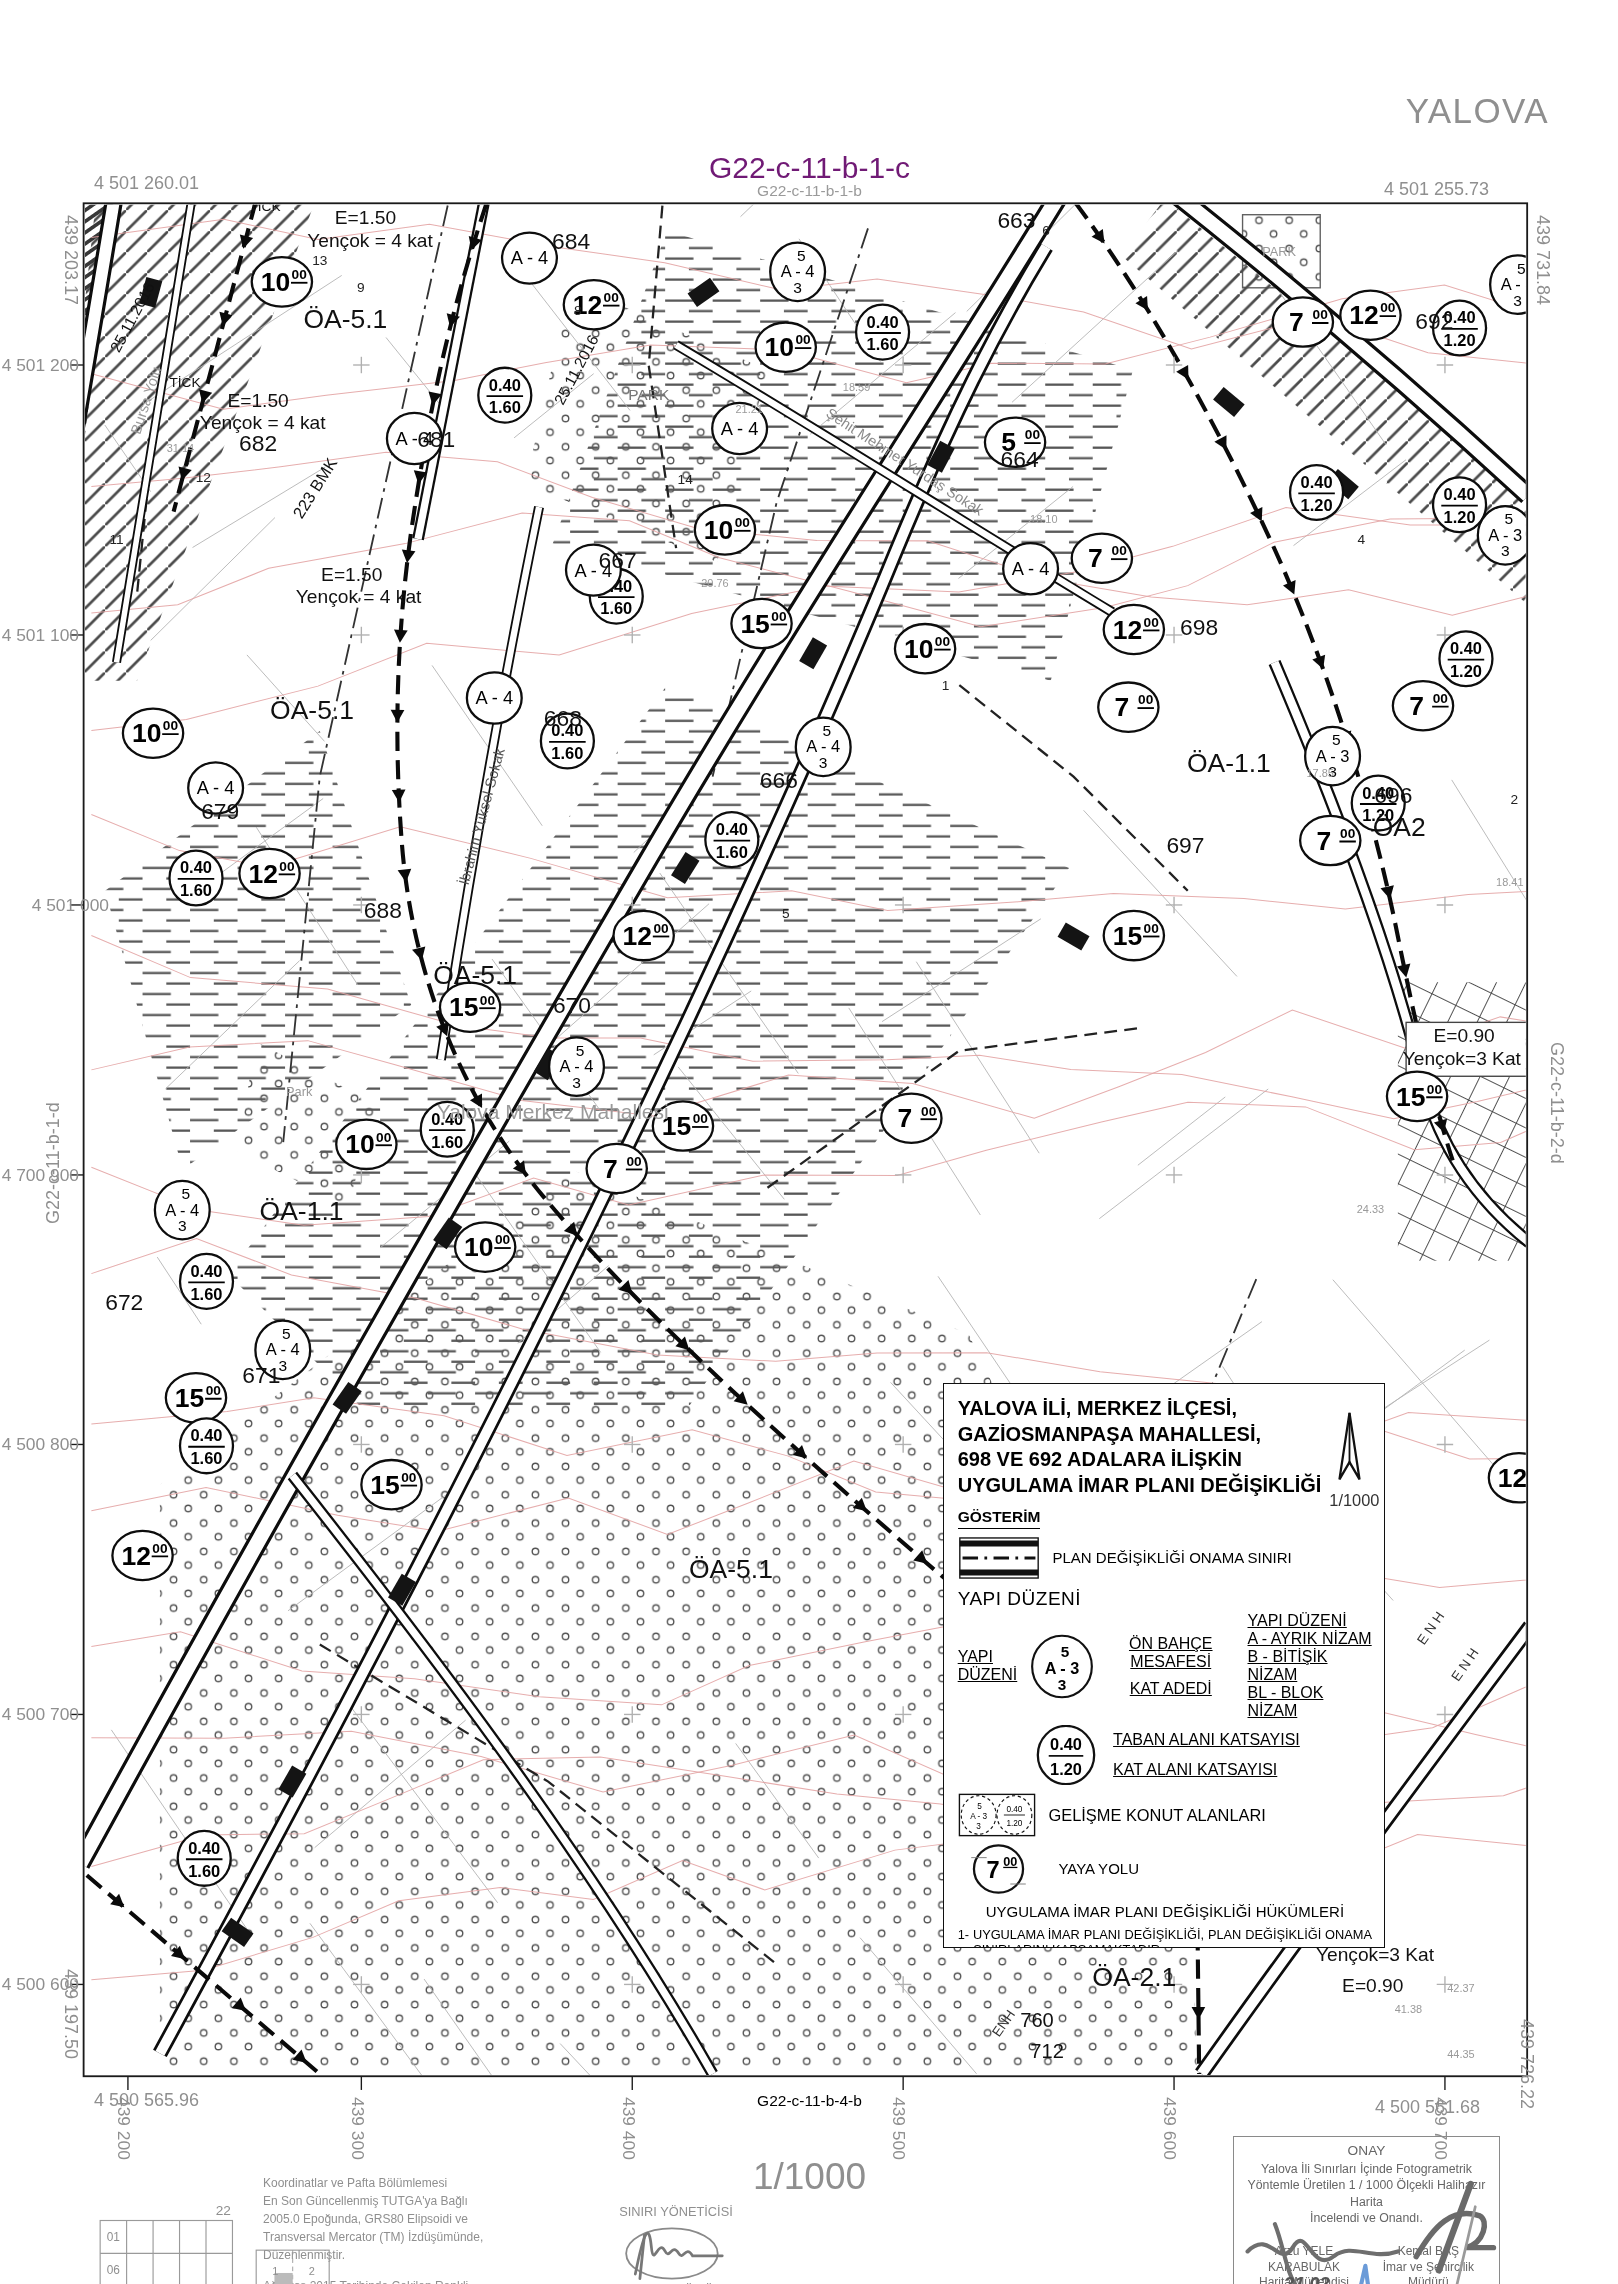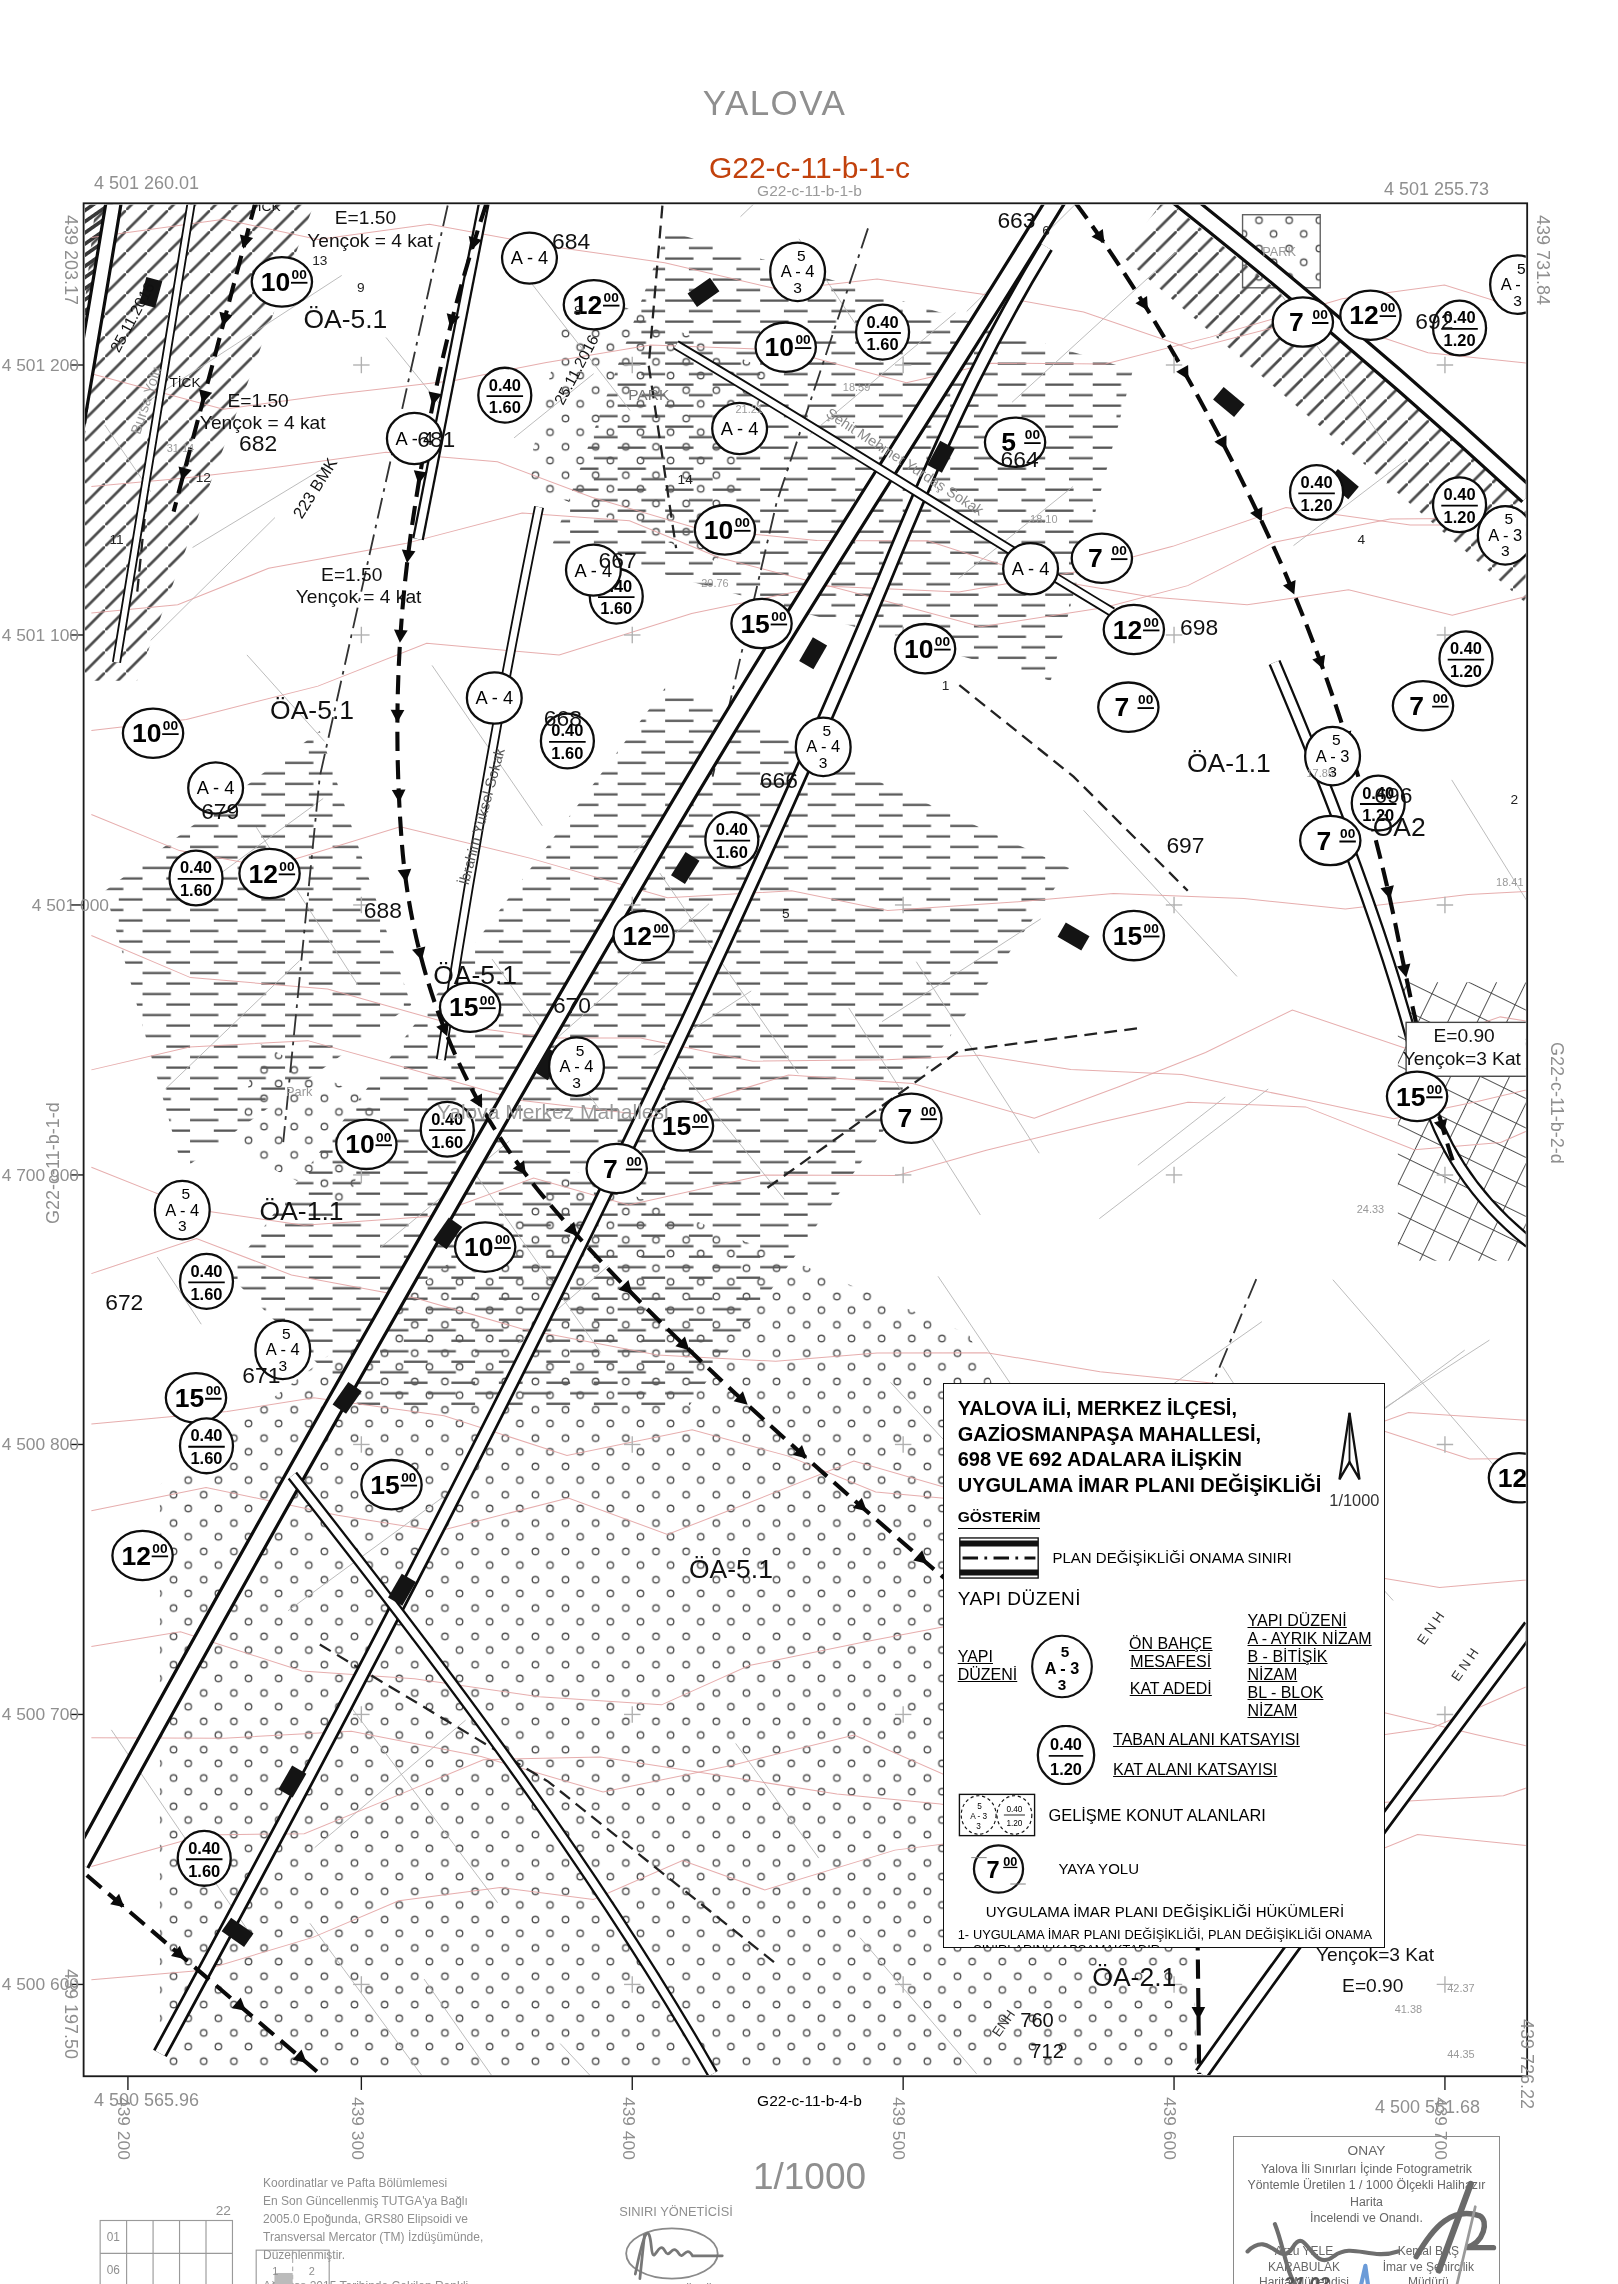--- a/index.html
+++ b/index.html
@@ -1,21 +1,21 @@
 <!DOCTYPE html>
 <html style="font-size:7.3px"><head>
 <meta charset="utf-8">
 <style>
   html,body{margin:0;padding:0;background:#fff;}
   body{font-family:"Liberation Sans",sans-serif;}
   .page{position:relative;width:1619px;height:2428px;background:#fff;overflow:hidden;}
   svg.map-svg{position:absolute;left:0;top:0;}
   .abs{position:absolute;}
-  .hdr-title{left:0;width:1549px;top:83px;text-align:center;font-size:35px;letter-spacing:1.4px;color:#8f8f8f;}
-  .hdr-sheet{left:0;width:1619px;top:151px;text-align:center;font-size:30px;color:#c2410c;}
+  .hdr-title{left:0;width:1549px;top:91px;text-align:right;font-size:35px;letter-spacing:1.4px;color:#8f8f8f;}
+  .hdr-sheet{left:0;width:1619px;top:151px;text-align:center;font-size:30px;color:#701a75;}
   .hdr-sheet-n{left:0;width:1619px;top:182px;text-align:center;font-size:15.5px;color:#9a9a9a;}
   .sheet-s{left:0;width:1619px;top:2092px;text-align:center;font-size:15.5px;color:#000000;}
   .corner{font-size:18px;color:#8f8f8f;white-space:nowrap;}
   .rot90{transform:rotate(90deg);transform-origin:left top;}
   .rotm90{transform:rotate(-90deg);transform-origin:left top;}
   .ticklbl{position:absolute;font-size:17.4px;color:#8f8f8f;white-space:nowrap;}
   .scale-big{left:0;width:1619px;top:2156px;text-align:center;font-size:37px;color:#8f8f8f;}
   
   .legend{left:943px;top:1383px;width:442px;height:565px;background:#fff;border:1.8px solid #101010;box-sizing:border-box;padding:12px 12px 4.6px 13.7px;overflow:hidden;}
   .lg-title{font-weight:bold;font-size:20px;line-height:25.6px;color:#000;width:384px;}

